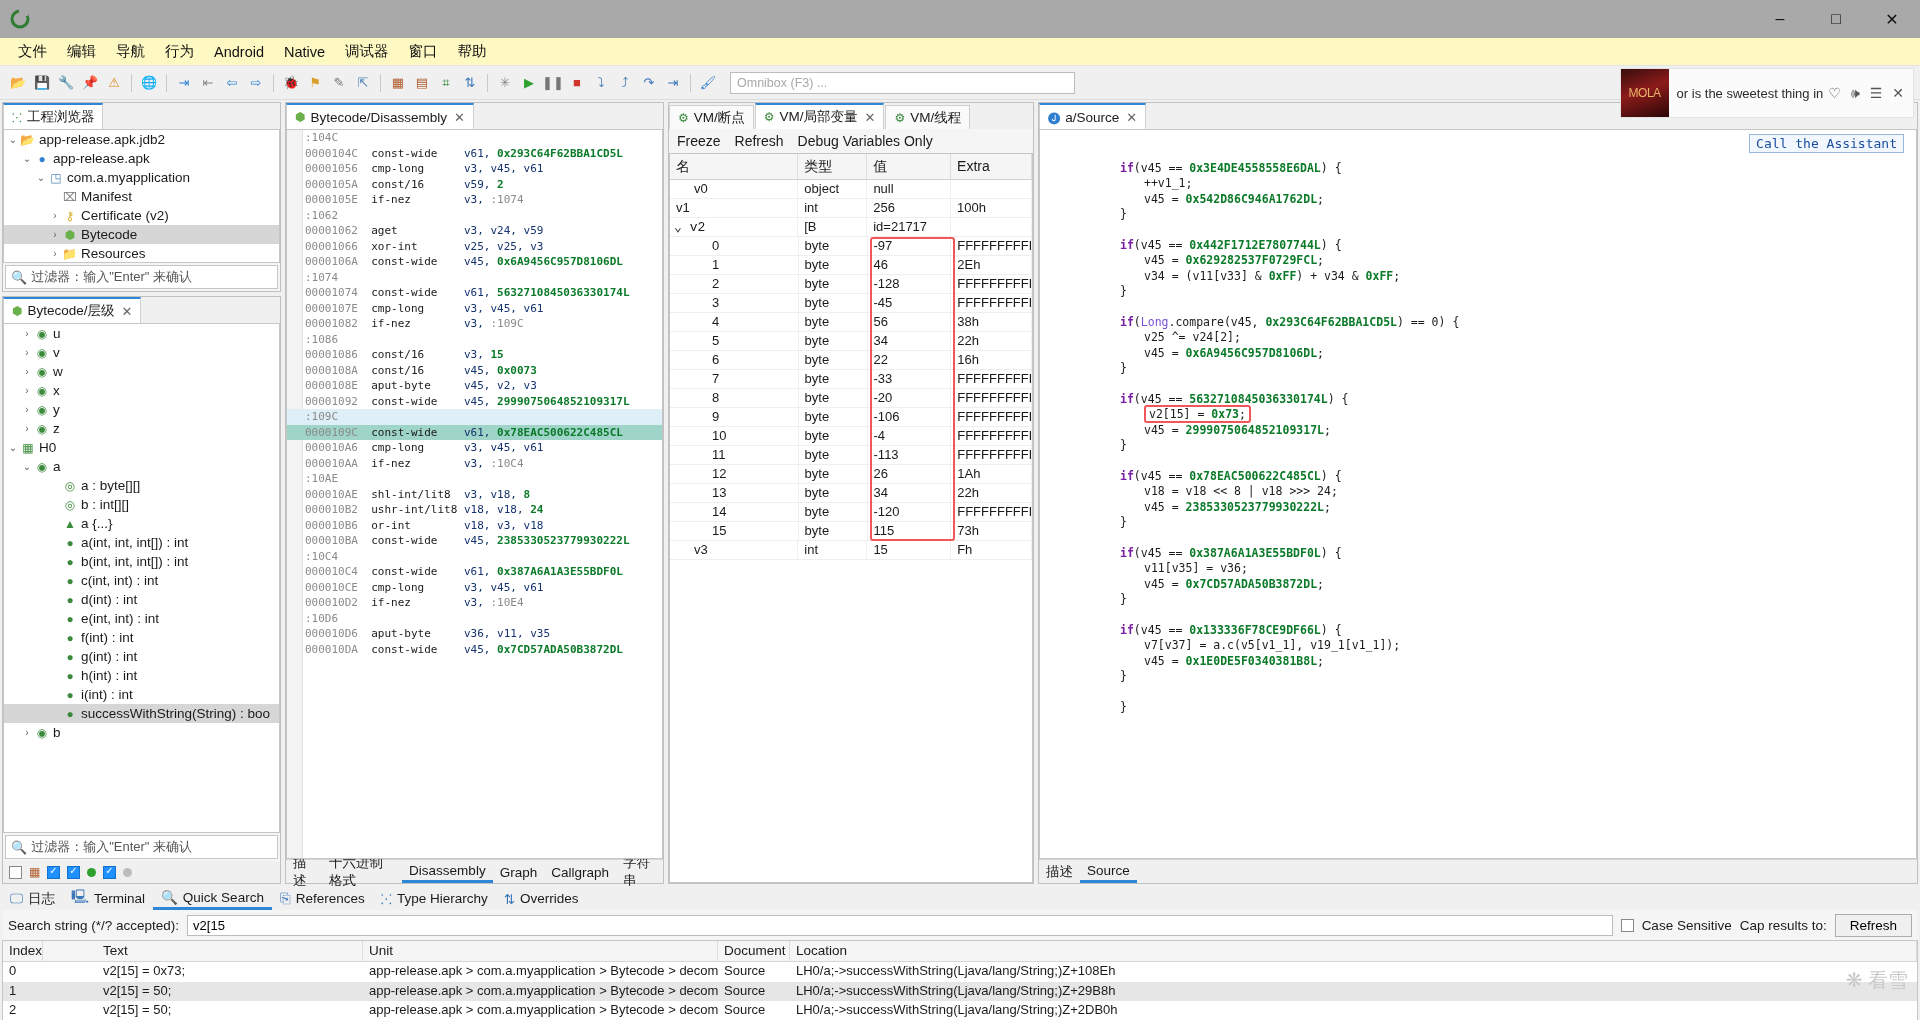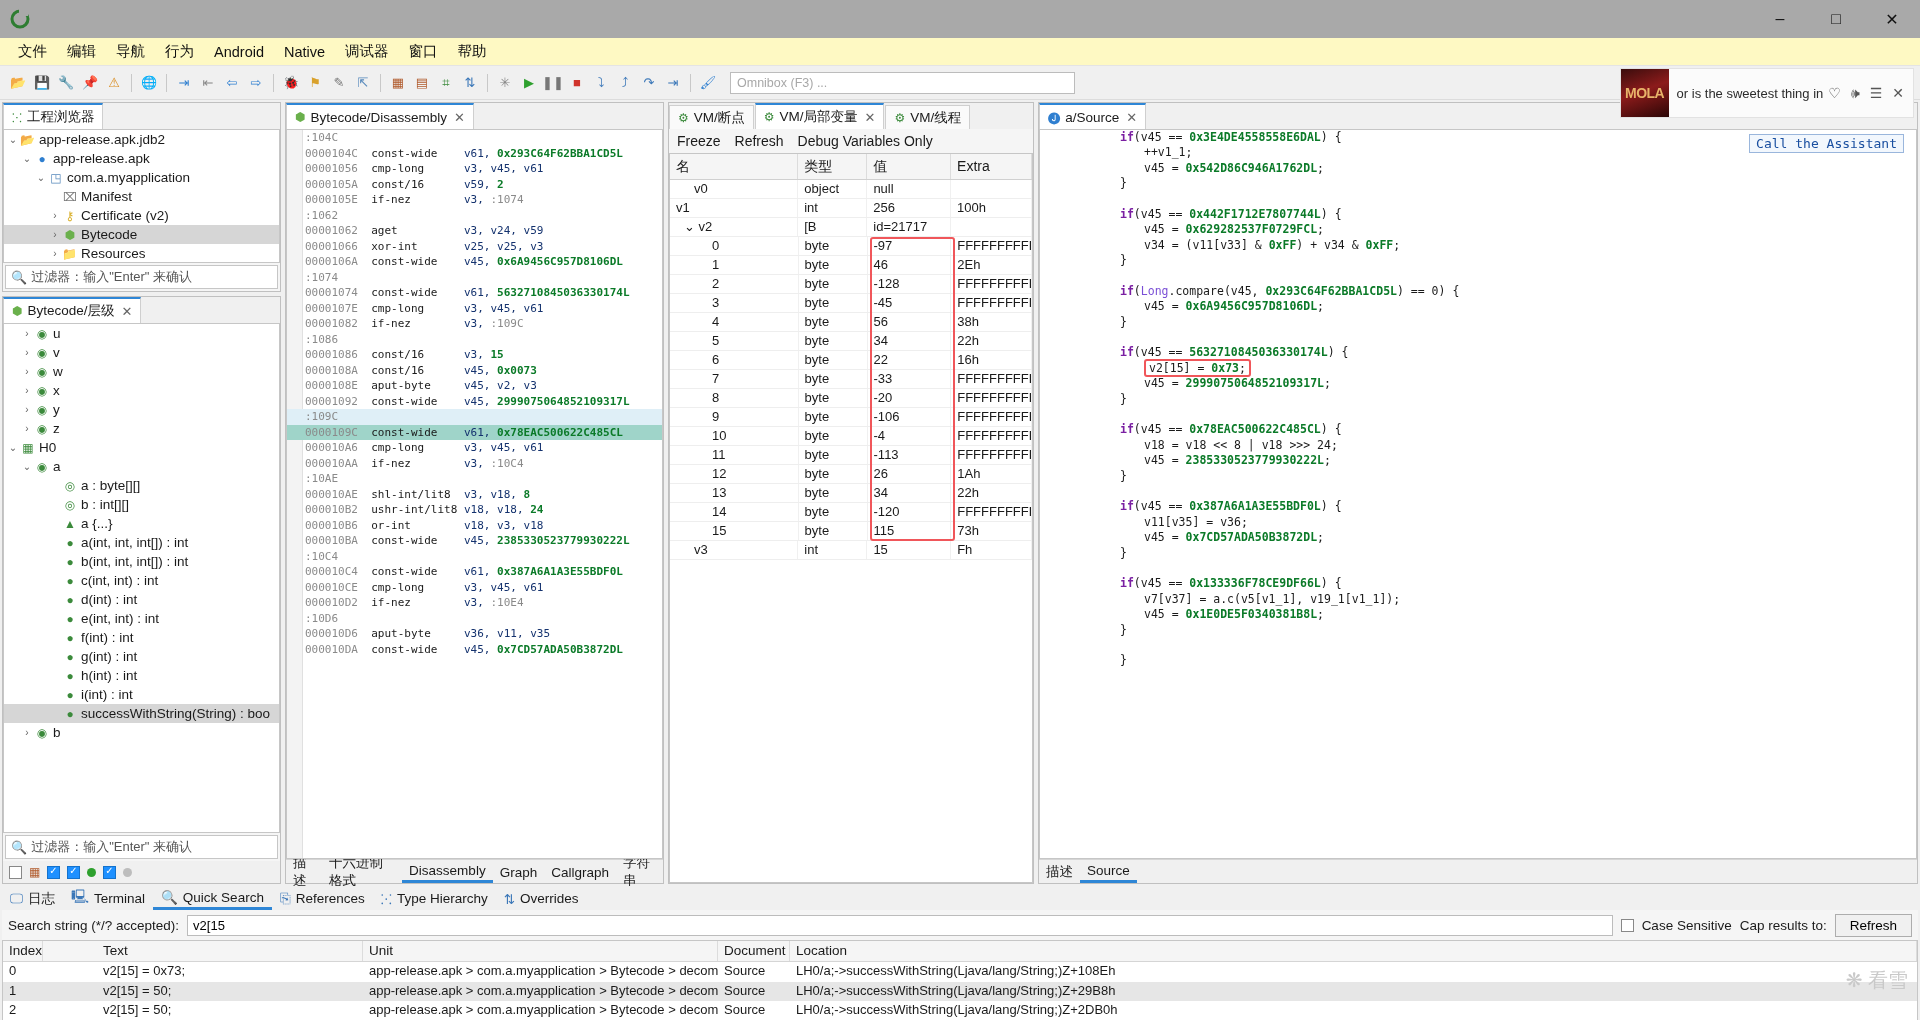--- a/index.html
+++ b/index.html
@@ -47,21 +47,21 @@
     border: 1px solid #bcbcbc; font-size: 12.5px; color: #a8a8a8;
     padding: 2px 6px; display: flex; align-items: center;
   }
   #adbanner {
     position: absolute; right: 6px; top: 2px; height: 50px; display: flex;
     align-items: center; background: #fbfbfb; border: 1px solid #e2e2e2; padding-right: 4px;
   }
   #adbanner .thumb {
     width: 48px; height: 48px; background: linear-gradient(160deg,#3a0d0d,#8c1b1b 45%,#2b0606);
     margin-right: 8px; display:flex; align-items:center; justify-content:center;
-    color:#e8b36a; font-size:14px; font-weight:bold; letter-spacing:-0.5px;
+    color:#e8b36a; font-size:12px; font-weight:normal; letter-spacing:-0.5px;
   }
   #adbanner .atext { font-size: 13px; color:#2b2b2b; white-space: nowrap; max-width: 210px; overflow: hidden; }
   #adbanner .aicon { margin: 0 5px; font-size: 14px; color:#555; }
   
   #main { display: flex; height: 786px; }
   
   #leftcol { width: 283px; display: flex; flex-direction: column; background:#f0f0f0; }
   .panel { border: 1px solid #c0c0c0; background: #f5f5f5; margin: 2px; display:flex; flex-direction:column; }
   .tabstrip { display: flex; height: 26px; background: #f0f0f0; align-items: flex-end; }
   .tab {
@@ -512,21 +512,21 @@
             <div class="c-val">null</div>
             <div class="c-extra"></div>
           </div>
           <div class="vrow">
             <div class="c-name" style="">v1</div>
             <div class="c-type">int</div>
             <div class="c-val">256</div>
             <div class="c-extra">100h</div>
           </div>
           <div class="vrow">
-            <div class="c-name" style="padding-left: 14px;">⌄ v2</div>
+            <div class="c-name" style="padding-left: 4px; font-family: Liberation Mono, monospace;">⌄ v2</div>
             <div class="c-type">[B</div>
             <div class="c-val">id=21717</div>
             <div class="c-extra"></div>
           </div>
           <div class="vrow">
             <div class="c-name" style="padding-left: 42px;">0</div>
             <div class="c-type">byte</div>
             <div class="c-val">-97</div>
             <div class="c-extra">FFFFFFFFFFF</div>
           </div>
@@ -635,31 +635,32 @@
     <div class="panel" style="flex:1">
       <div class="tabstrip">
         <div class="tab active">
           <span class="tico" style="color:#2f7fd0">🅙</span>
           <span>a/Source</span>
           <span class="x">✕</span>
         </div>
       </div>
       <div class="srcbox" id="srcbox">
         <div class="assistbox">Call the Assistant</div>
-      <div class="srow" style="padding-left: 0px;"><span class="kw">if</span>(v45 == <span class="hx">0x3E4DE4558558E6DAL</span>) {</div>
+      <div class="srow" style="padding-left: 0px; margin-top: 31px;"><span class="kw">if</span>(v45 == <span class="hx">0x3E4DE4558558E6DAL</span>) {</div>
           <div class="srow" style="padding-left: 24px;">++v1_1;</div>
           <div class="srow" style="padding-left: 24px;">v45 = <span class="hx">0x542D86C946A1762DL</span>;</div>
           <div class="srow" style="padding-left: 0px;">}</div>
           <div class="srow" style="padding-left: 0px;">&nbsp;</div>
           <div class="srow" style="padding-left: 0px;"><span class="kw">if</span>(v45 == <span class="hx">0x442F1712E7807744L</span>) {</div>
           <div class="srow" style="padding-left: 24px;">v45 = <span class="hx">0x629282537F0729FCL</span>;</div>
           <div class="srow" style="padding-left: 24px;">v34 = (v11[v33] &amp; <span class="hx">0xFF</span>) + v34 &amp; <span class="hx">0xFF</span>;</div>
           <div class="srow" style="padding-left: 0px;">}</div>
           <div class="srow" style="padding-left: 0px;">&nbsp;</div>
           <div class="srow" style="padding-left: 0px;"><span class="kw">if</span>(<span class="cls">Long</span>.compare(v45, <span class="hx">0x293C64F62BBA1CD5L</span>) == 0) {</div>
+          <div class="srow" style="padding-left: 24px;">v25 ^= v24[2];</div>
           <div class="srow" style="padding-left: 24px;">v45 = <span class="hx">0x6A9456C957D8106DL</span>;</div>
           <div class="srow" style="padding-left: 0px;">}</div>
           <div class="srow" style="padding-left: 0px;">&nbsp;</div>
           <div class="srow" style="padding-left: 0px;"><span class="kw">if</span>(v45 == <span class="hx">5632710845036330174L</span>) {</div>
           <div class="srow" style="padding-left: 24px;"><span style="border:2px solid #f0565a;border-radius:3px;padding:0 3px;">v2[15] = <span class="hx">0x73</span>;</span></div>
           <div class="srow" style="padding-left: 24px;">v45 = <span class="hx">2999075064852109317L</span>;</div>
           <div class="srow" style="padding-left: 0px;">}</div>
           <div class="srow" style="padding-left: 0px;">&nbsp;</div>
           <div class="srow" style="padding-left: 0px;"><span class="kw">if</span>(v45 == <span class="hx">0x78EAC500622C485CL</span>) {</div>
           <div class="srow" style="padding-left: 24px;">v18 = v18 &lt;&lt; 8 | v18 &gt;&gt;&gt; 24;</div>

